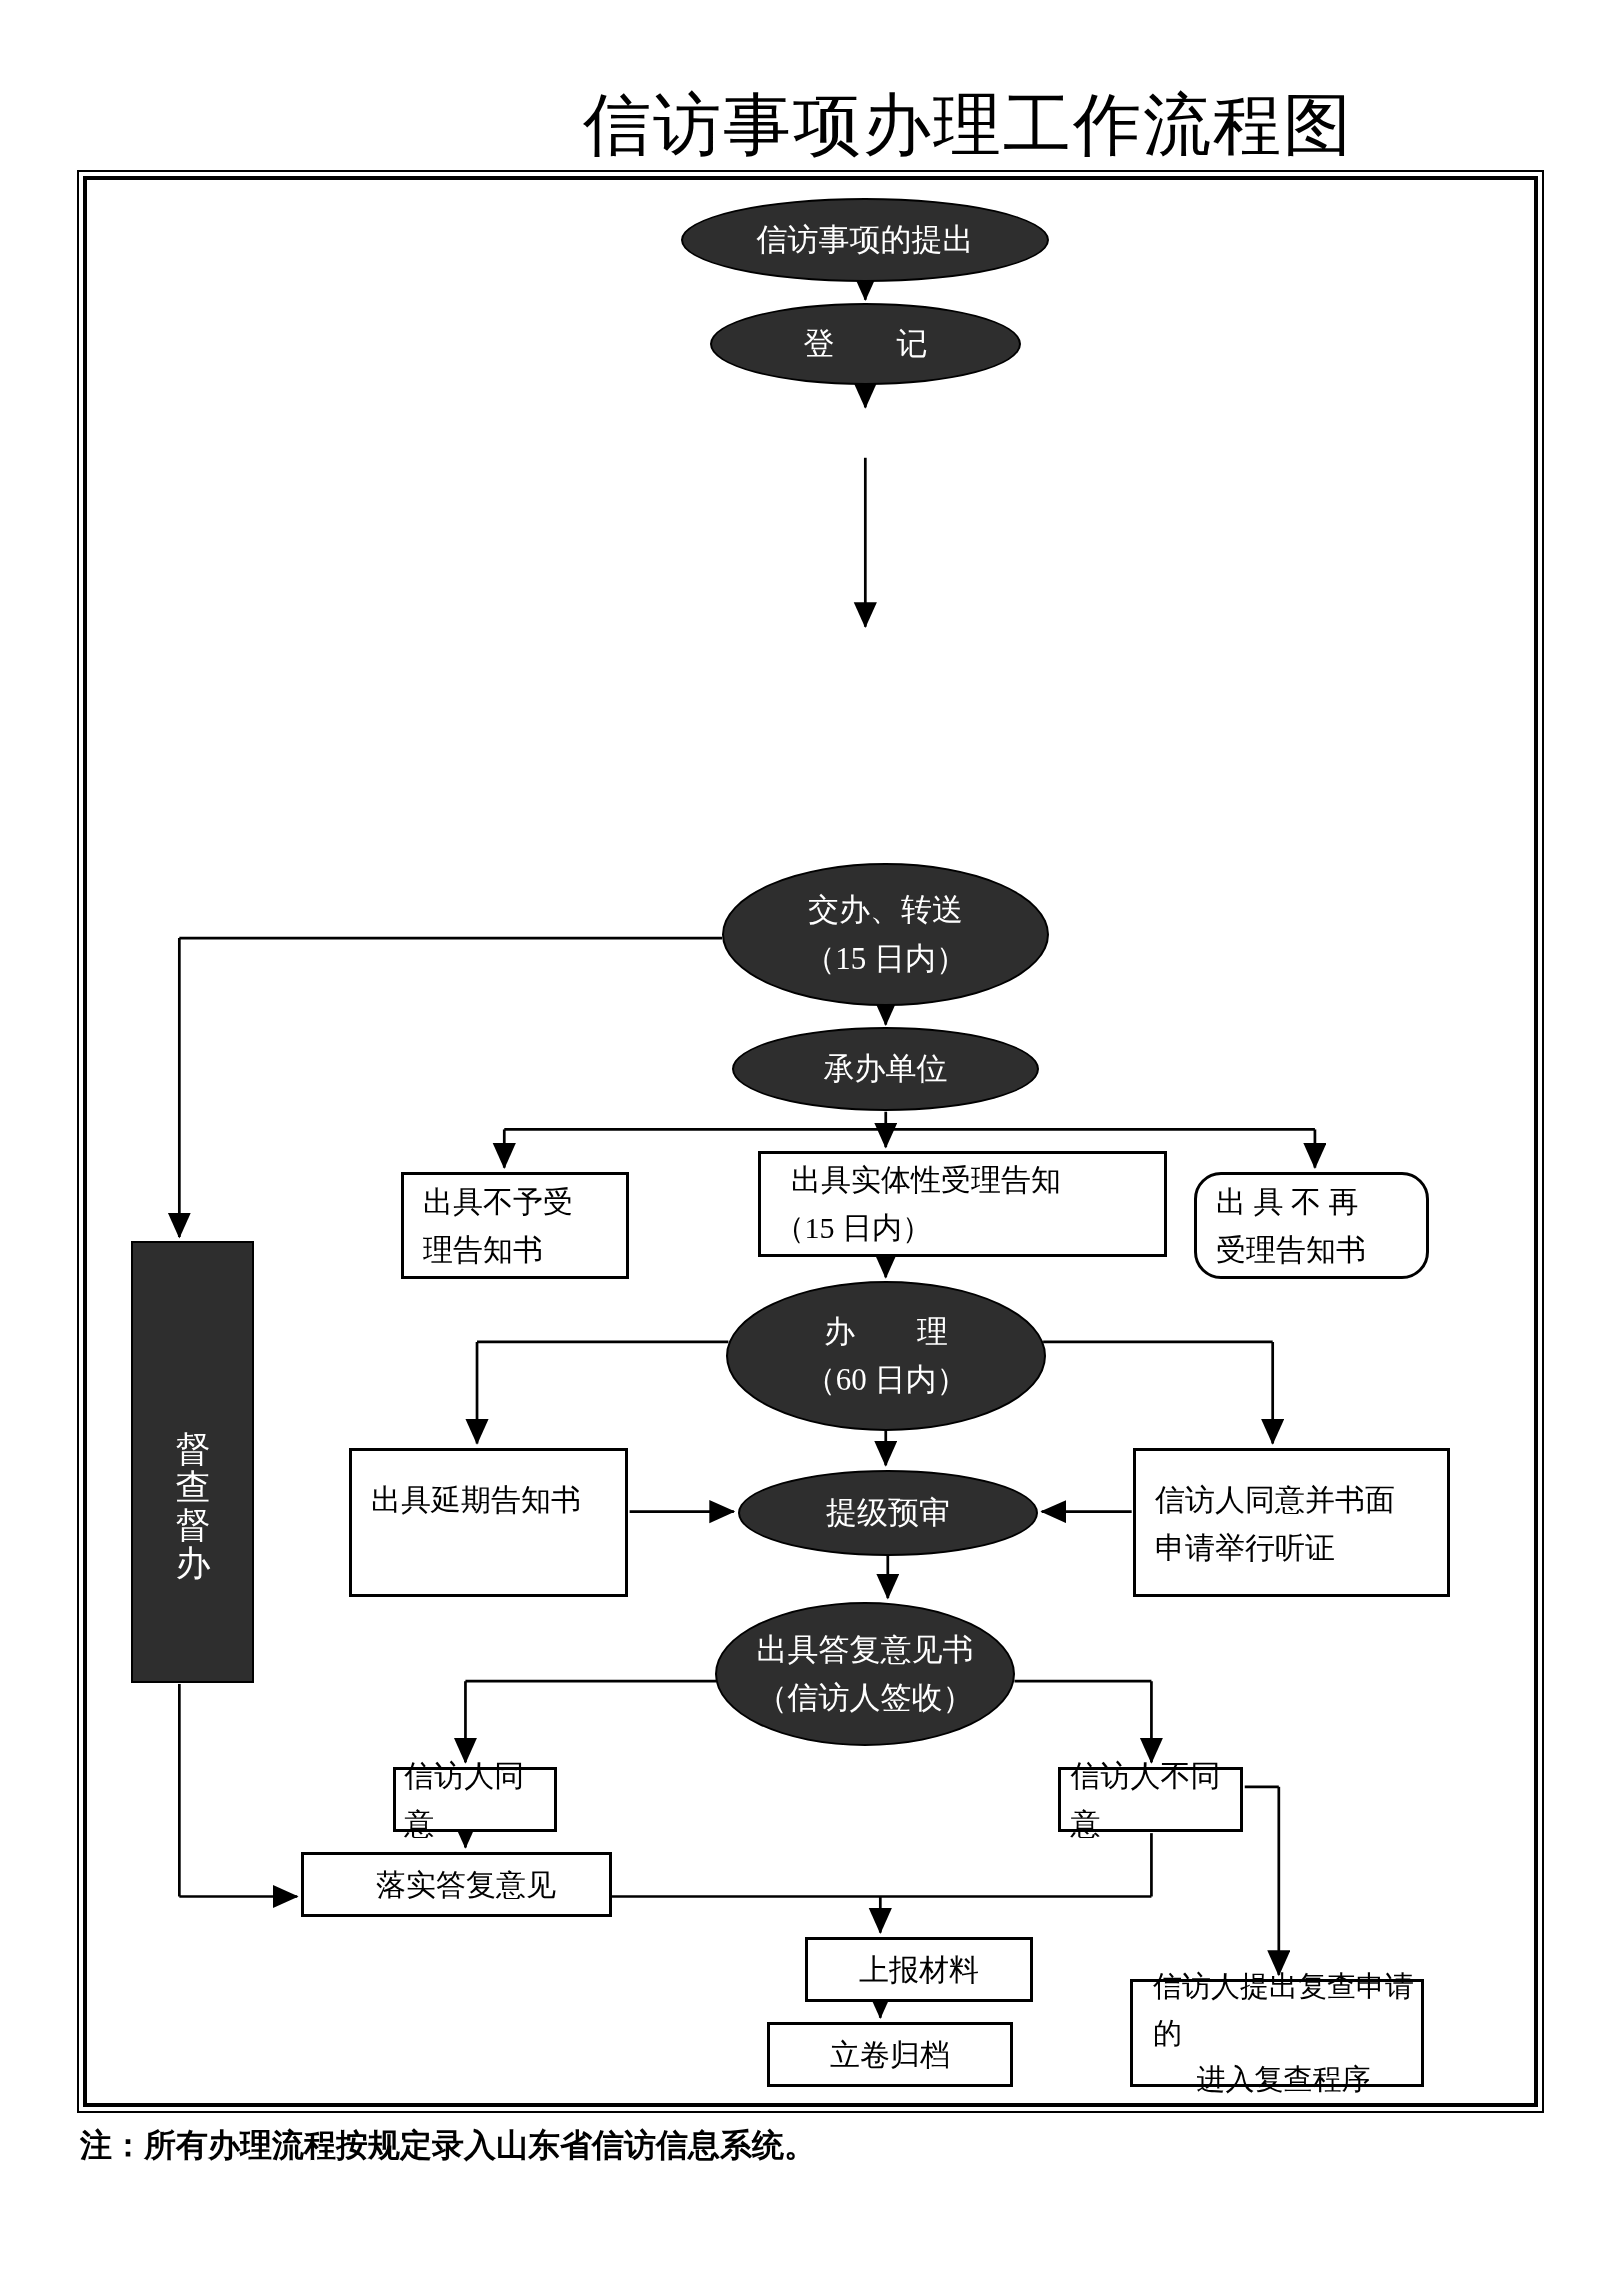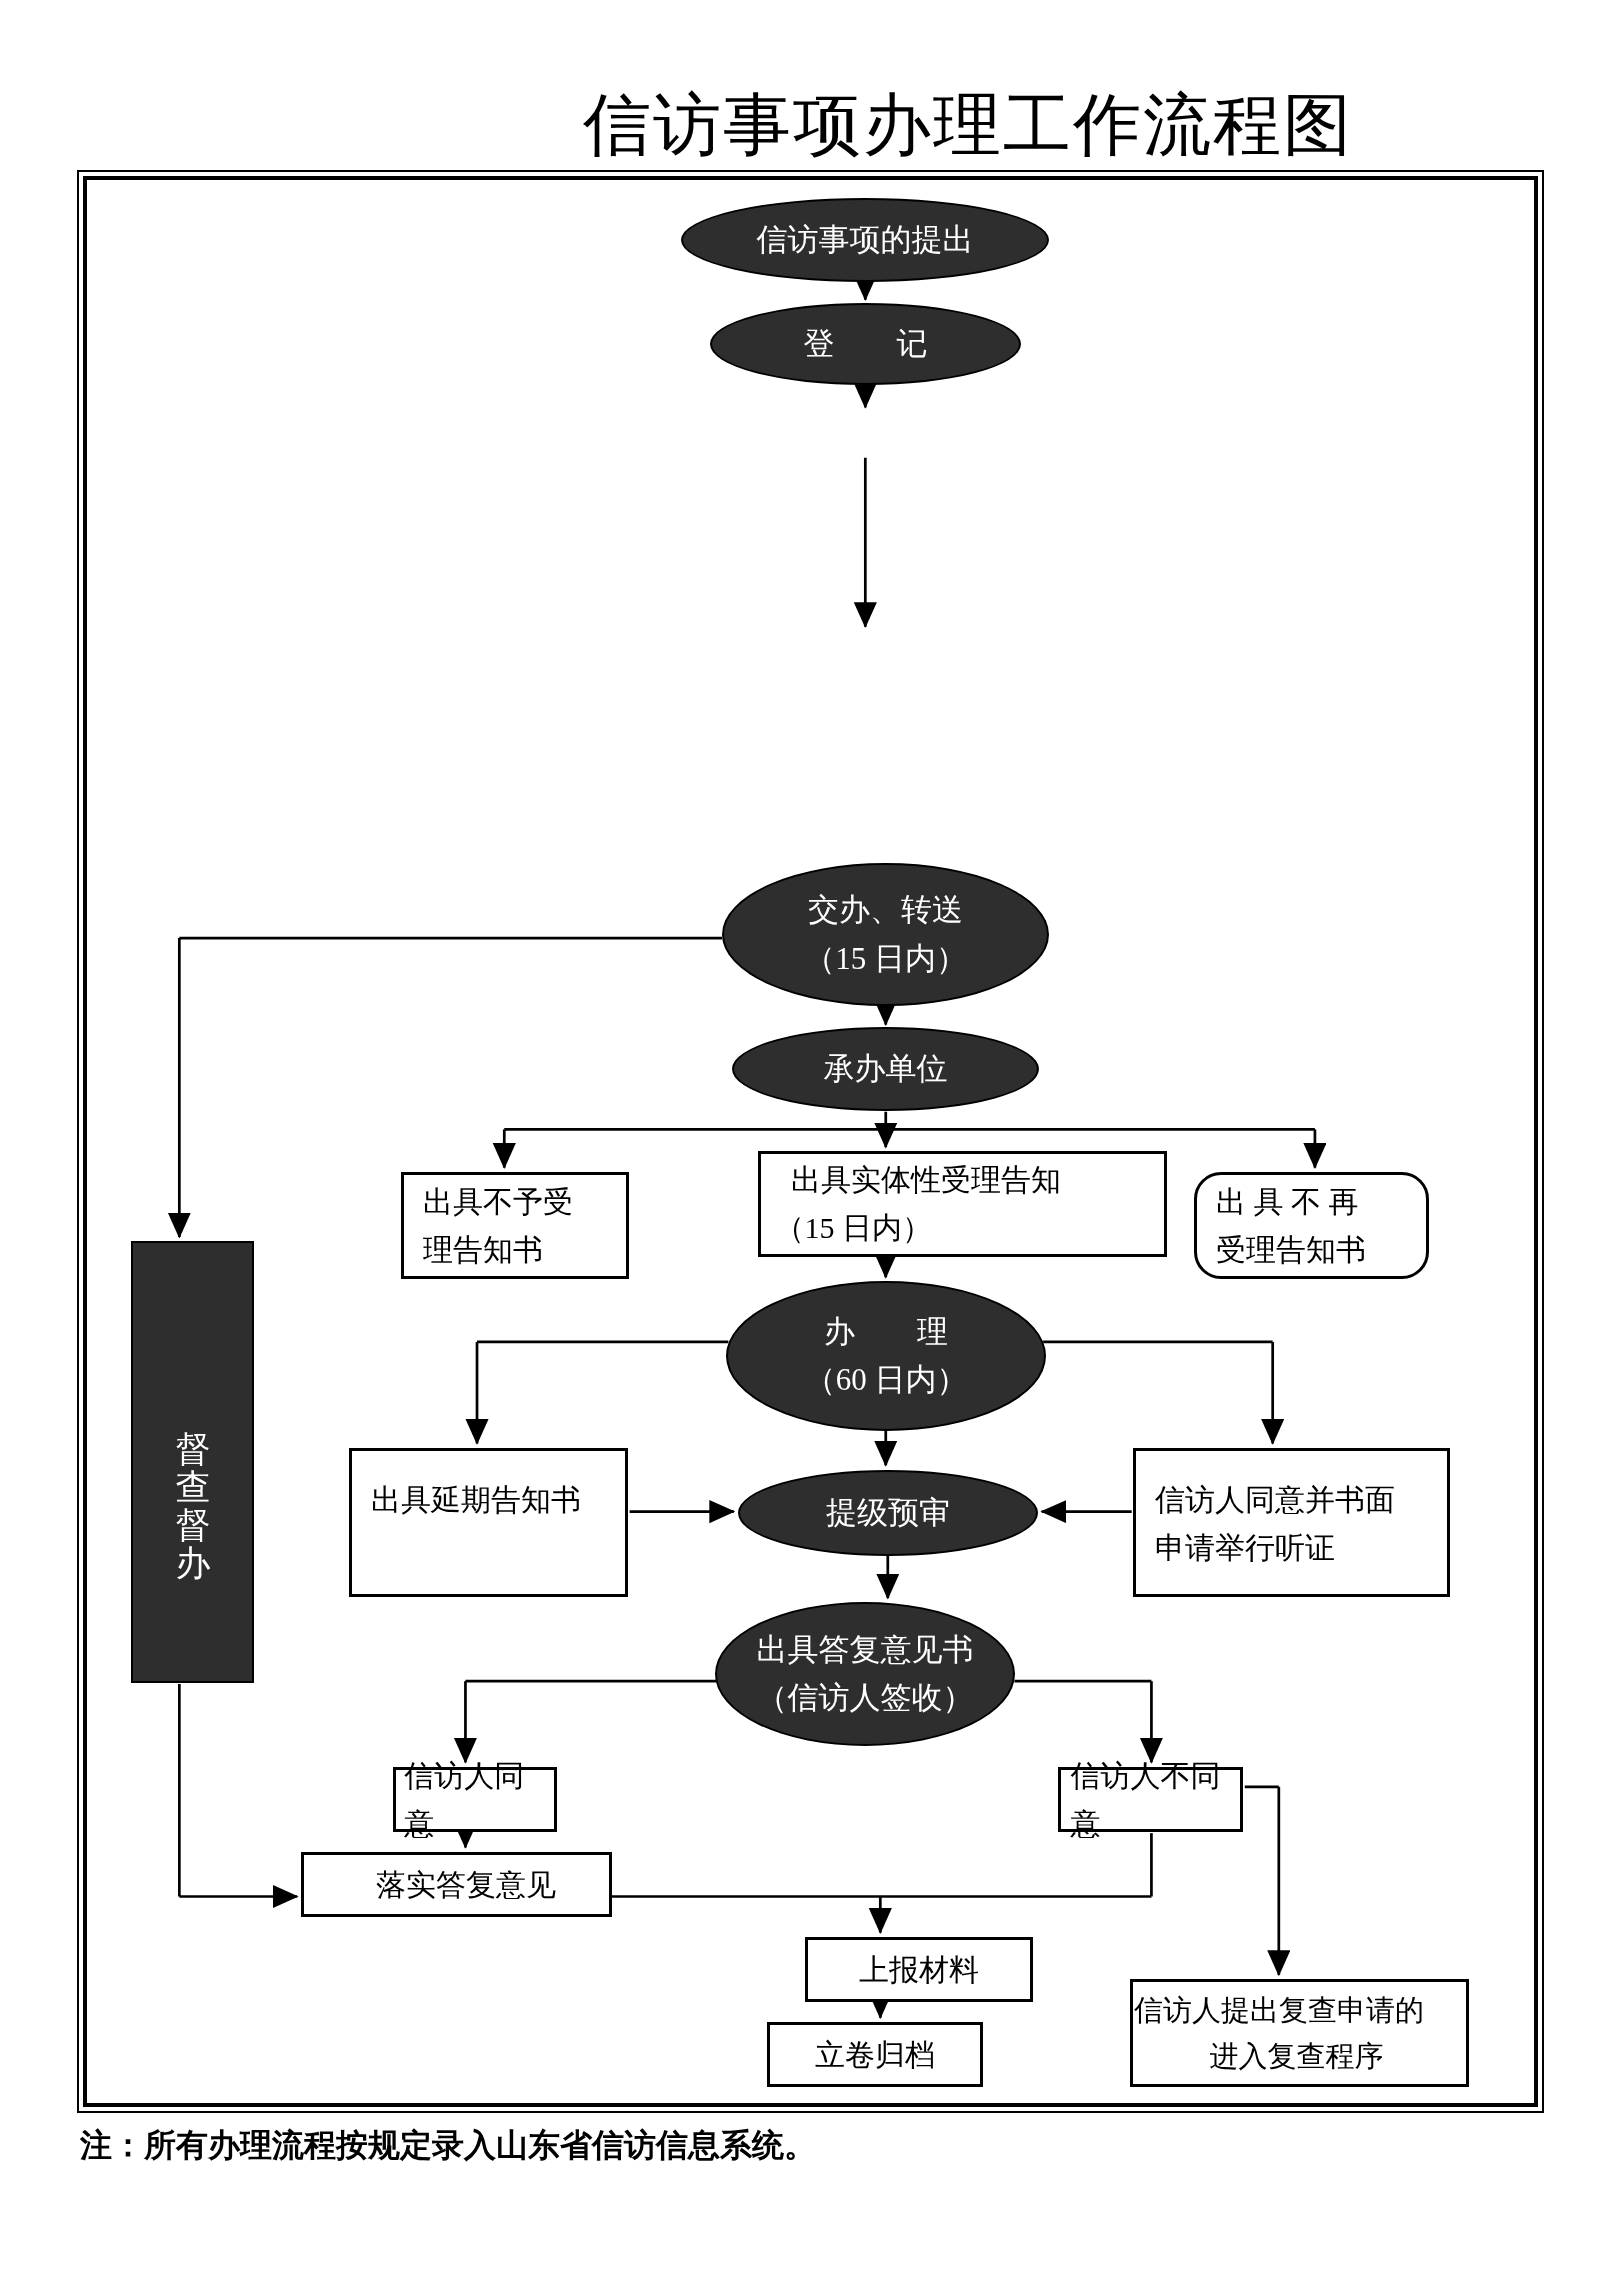--- a/index.html
+++ b/index.html
@@ -176,23 +176,23 @@
 </div>
 
 <div class="node box" style="left:393px;top:1767px;width:164px;height:65px;padding-left:8.2px;">信访人同意</div>
 
 <div class="node box" style="left:1058px;top:1767px;width:185px;height:65px;padding-left:9.5px;">信访人不同意</div>
 
 <div class="node box" style="left:301px;top:1852px;width:311px;height:65px;padding-left:72px;">落实答复意见</div>
 
 <div class="node box center" style="left:805px;top:1937px;width:228px;height:65px;">上报材料</div>
 
-<div class="node box center" style="left:767px;top:2022px;width:216px;height:65px;">立卷归档</div>
-
-<div class="node box" style="left:1130px;top:1979px;width:339px;height:108px;font-size:29px;padding-left:1px;">
+<div class="node box center" style="left:767px;top:2022px;width:246px;height:65px;">立卷归档</div>
+
+<div class="node box" style="left:1130px;top:1979px;width:294px;height:108px;font-size:29px;padding-left:20px;">
   <div>信访人提出复查申请的</div>
   <div class="l2-center">进入复查程序</div>
 </div>
 
 <div class="node darkbox" style="left:131px;top:1241px;width:123px;height:442px;">
   <div class="v-text">督查督办</div>
 </div>
 
 <div class="footnote">注：所有办理流程按规定录入山东省信访信息系统。</div>
 

